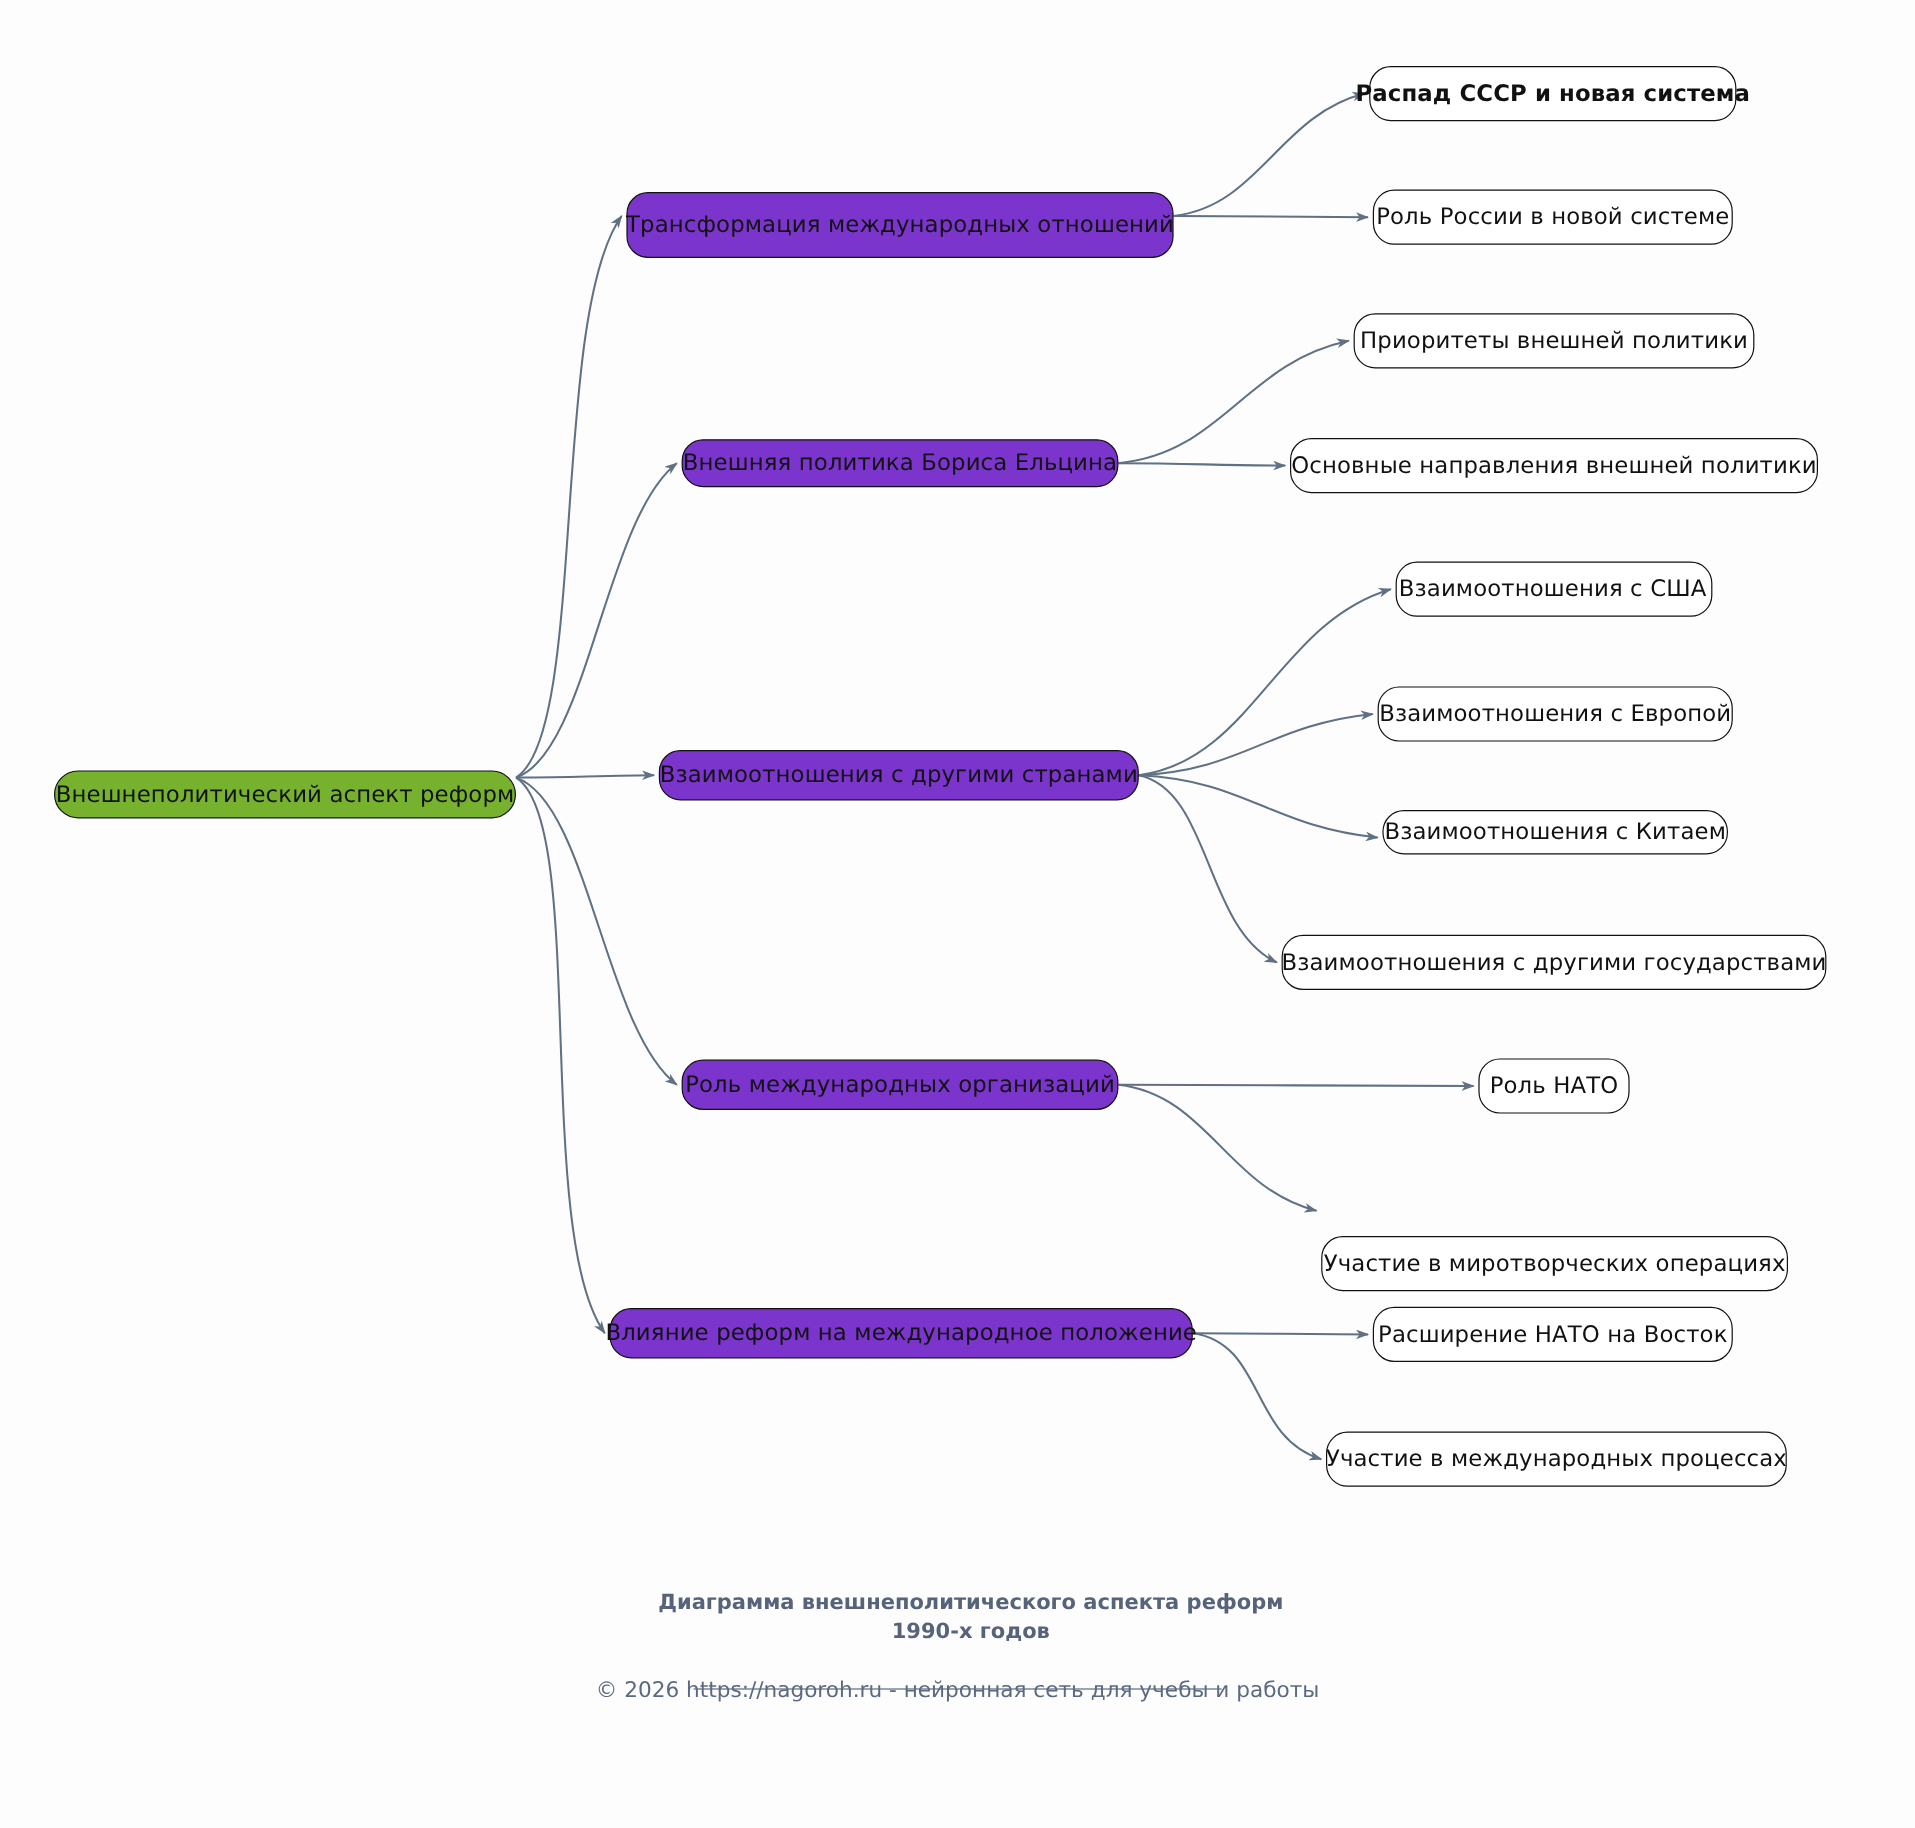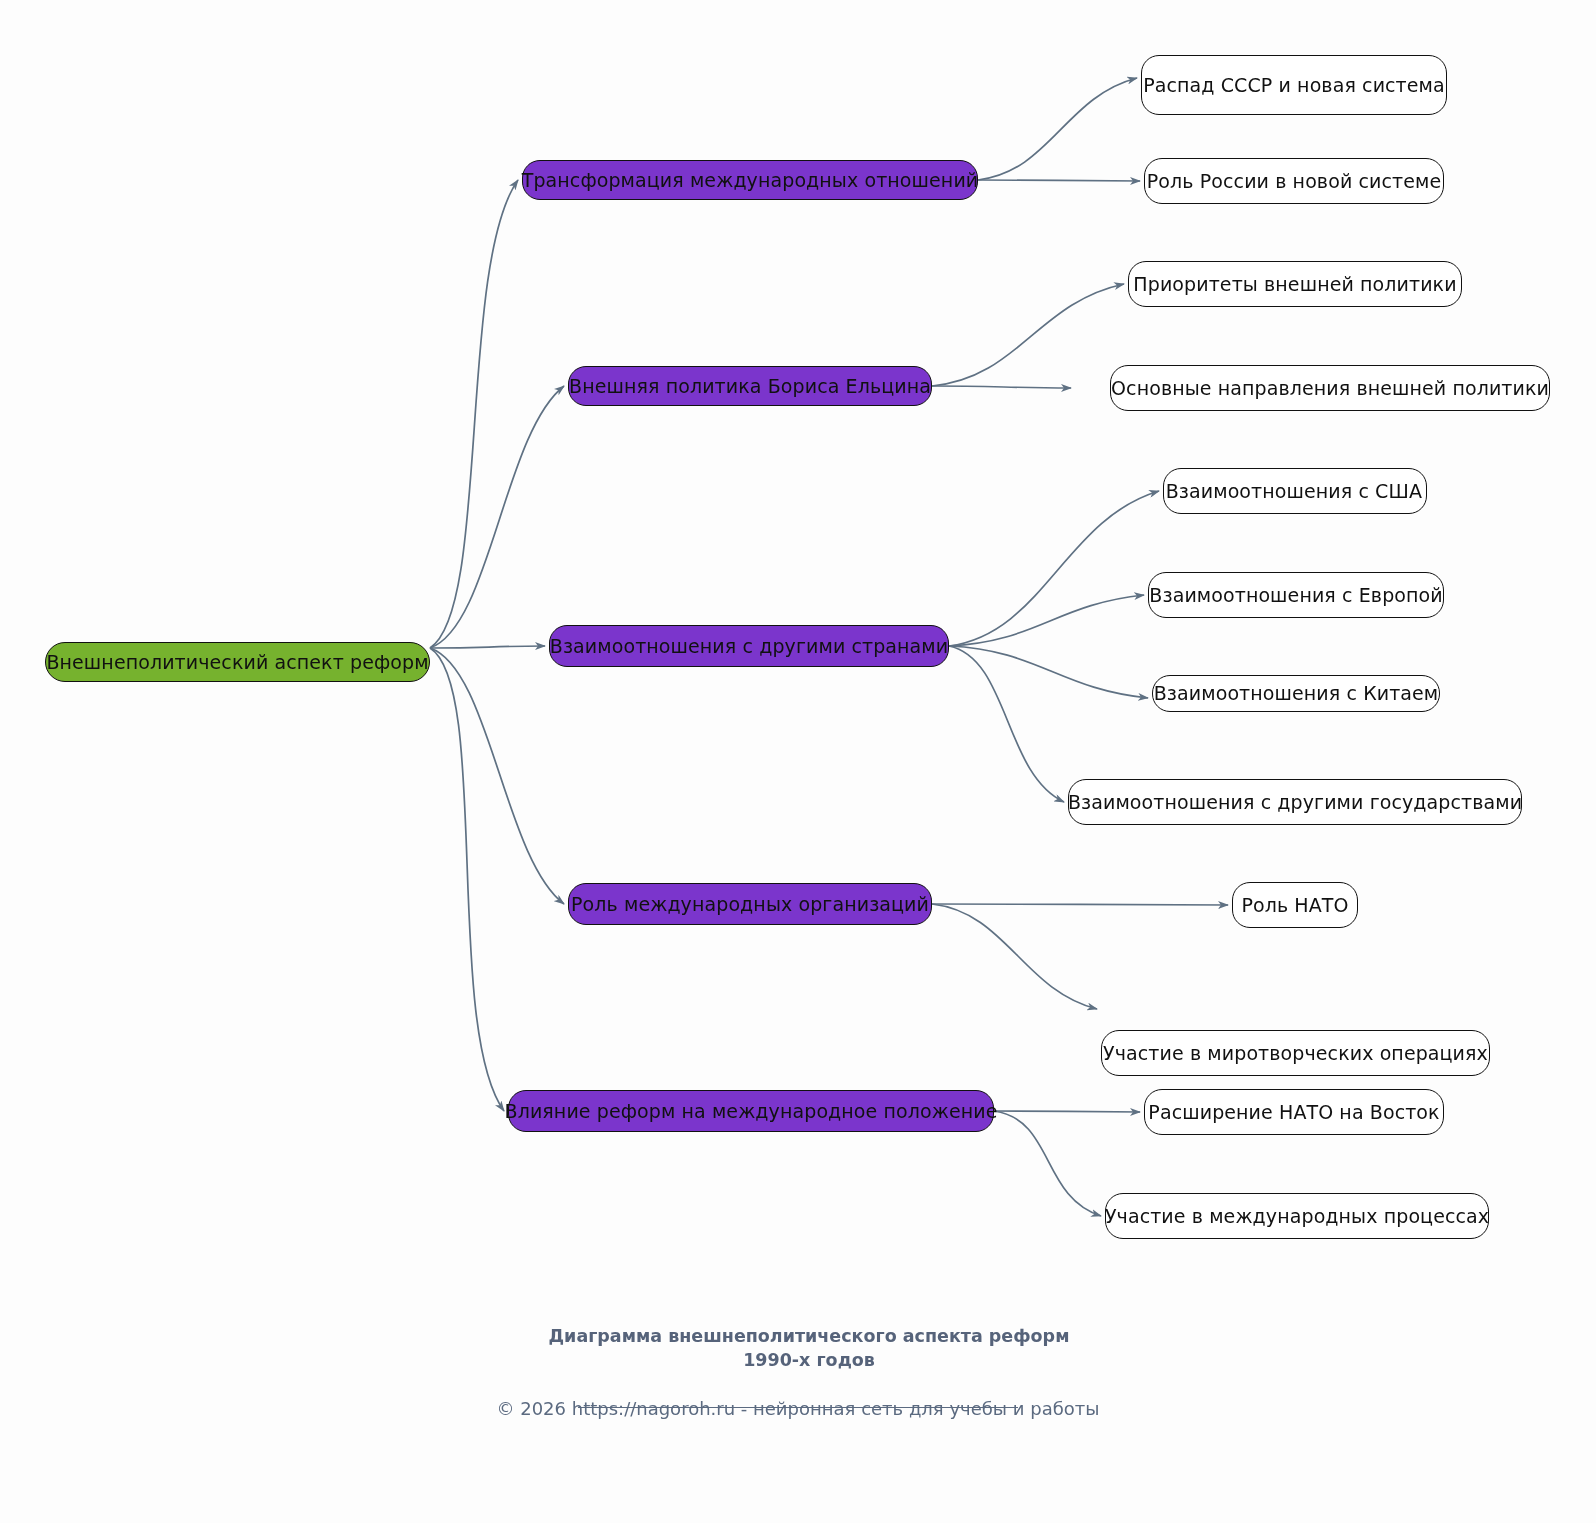--- a/index.html
+++ b/index.html
@@ -121,36 +121,36 @@
         <path d="M 932,904 C 1006.25,912.4 1022.75,990.1 1097,1009" fill="none" stroke="#5f7183" stroke-width="1.7" marker-end="url(#arrowhead)"></path>
         <path d="M 994,1111 C 1059.7,1111.08 1074.3,1111.82 1140,1112" fill="none" stroke="#5f7183" stroke-width="1.7" marker-end="url(#arrowhead)"></path>
         <path d="M 994,1111 C 1054,1119.4 1041,1197.1 1101,1216" fill="none" stroke="#5f7183" stroke-width="1.7" marker-end="url(#arrowhead)"></path>
       </g>
   </svg>
 
   <div id="nodes-layer">
       <div class="node root" style="left: 45px; top: 628px; width: 385px; height: 40px; margin-top: 14px;">
         <span class="node-label">Внешнеполитический аспект реформ</span>
       </div>
-      <div class="node branch" style="left: 522px; top: 160px; width: 456px; height: 40px;">
+      <div class="node branch" style="left: 522px; top: 160px; width: 456px; height: 55px;">
         <span class="node-label">Трансформация международных отношений</span>
       </div>
-      <div class="node leaf" style="left: 1141px; top: 55px; width: 306px; height: 60px;">
+      <div class="node leaf" style="left: 1141px; top: 55px; width: 306px; height: 46px; font-weight: bold;">
         <span class="node-label">Распад СССР и новая система</span>
       </div>
       <div class="node leaf" style="left: 1144px; top: 158px; width: 300px; height: 46px;">
         <span class="node-label">Роль России в новой системе</span>
       </div>
       <div class="node branch" style="left: 568px; top: 366px; width: 364px; height: 40px;">
         <span class="node-label">Внешняя политика Бориса Ельцина</span>
       </div>
       <div class="node leaf" style="left: 1128px; top: 261px; width: 334px; height: 46px;">
         <span class="node-label">Приоритеты внешней политики</span>
       </div>
-      <div class="node leaf" style="left: 1075px; top: 365px; width: 440px; height: 46px; margin-left: 35px;">
+      <div class="node leaf" style="left: 1075px; top: 365px; width: 440px; height: 46px;">
         <span class="node-label">Основные направления внешней политики</span>
       </div>
       <div class="node branch" style="left: 549px; top: 625px; width: 400px; height: 42px;">
         <span class="node-label">Взаимоотношения с другими странами</span>
       </div>
       <div class="node leaf" style="left: 1163px; top: 468px; width: 264px; height: 46px; justify-content: flex-end;">
         <span class="node-label">Взаимоотношения с США</span>
       </div>
       <div class="node leaf" style="left: 1148px; top: 572px; width: 296px; height: 46px;">
         <span class="node-label">Взаимоотношения с Европой</span>

